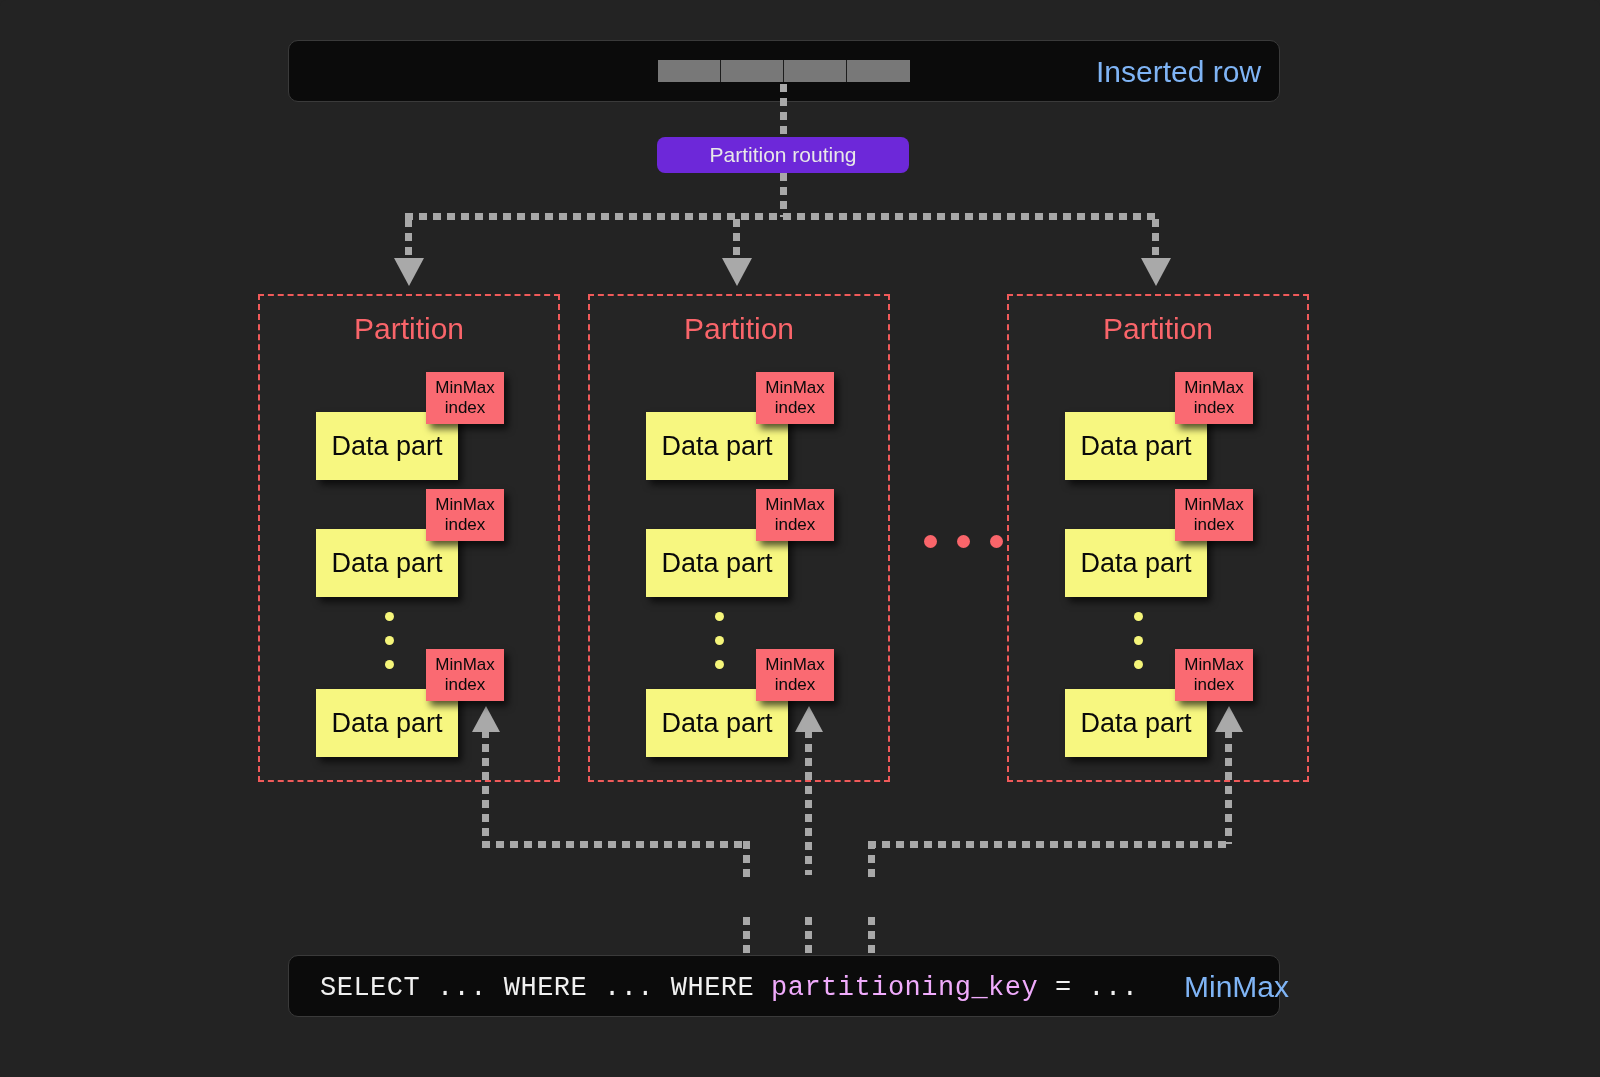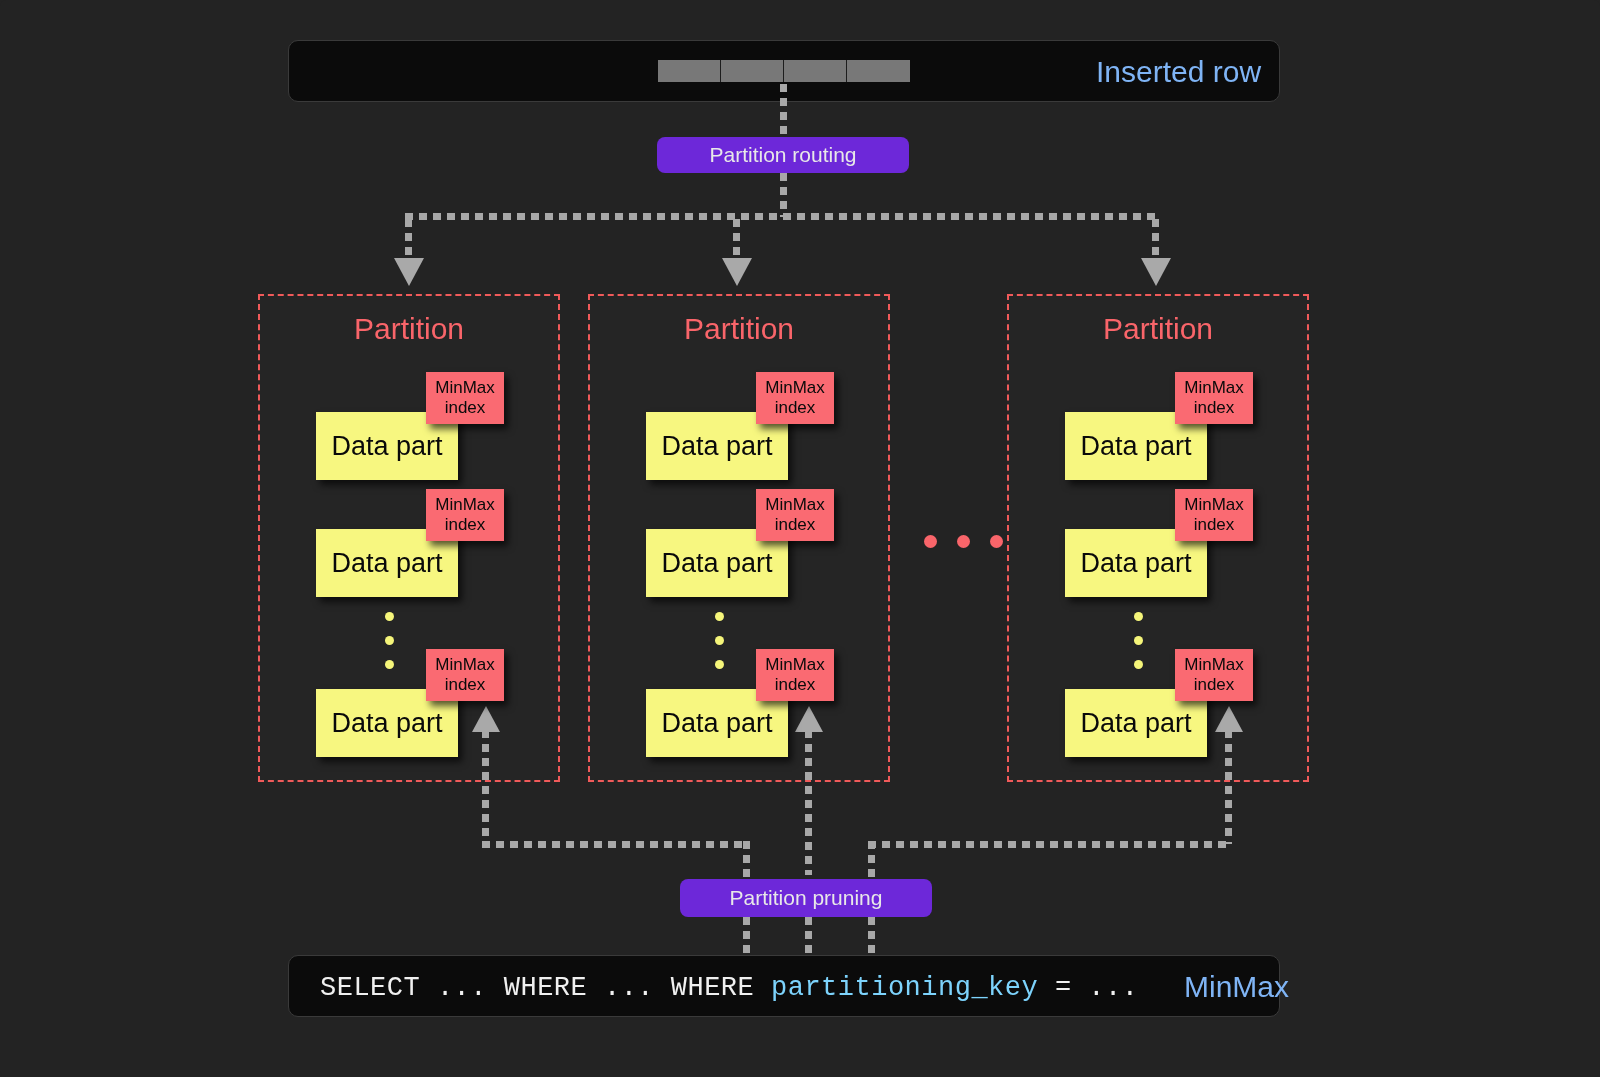--- a/index.html
+++ b/index.html
@@ -139,21 +139,21 @@
 
   
   .query-text{
     position:absolute;
     font-family:"Liberation Mono", monospace;
     font-size:27px;
     color:#f0f0f0;
     white-space:pre;
     letter-spacing:0.5px;
   }
-  .query-text .kw{color:#7dd3fc;}
+  .query-text .kw{color:#f0abfc;}
 </style>
 </head>
 <body>
 
 <div id="stage">
 
   <div class="barbox" style="left:288px;top:40px;width:992px;height:62px;"></div>
 
   <div class="rowcells" style="left:658px;top:60px;">
     <div class="rowcell"></div>
@@ -296,21 +296,20 @@
   <div class="arrow-up" style="left:795px;top:706px;"></div>
   <div class="dot-v" style="left:805px;top:730px;height:145px;"></div>
 
   <div class="arrow-up" style="left:1215px;top:706px;"></div>
   <div class="dot-v" style="left:1225px;top:730px;height:114px;"></div>
   <div class="dot-h" style="left:868px;top:841px;width:364px;"></div>
 
   <div class="dot-v" style="left:743px;top:841px;height:40px;"></div>
   <div class="dot-v" style="left:868px;top:841px;height:40px;"></div>
 
-  <div class="pill" style="left:680px;top:879px;width:252px;height:38px;">Partition pruning</div>
 
   <div class="dot-v" style="left:743px;top:917px;height:40px;"></div>
   <div class="dot-v" style="left:805px;top:917px;height:40px;"></div>
   <div class="dot-v" style="left:868px;top:917px;height:40px;"></div>
 
   <div class="barbox" style="left:288px;top:955px;width:992px;height:62px;"></div>
 
   <div class="query-text" style="left:320px;top:973px;"><span>SELECT ... WHERE ... WHERE </span><span class="kw">partitioning_key</span><span> = ...</span></div>
 
   <div class="bar-label" style="left:1184px;top:972px;">MinMax</div>

